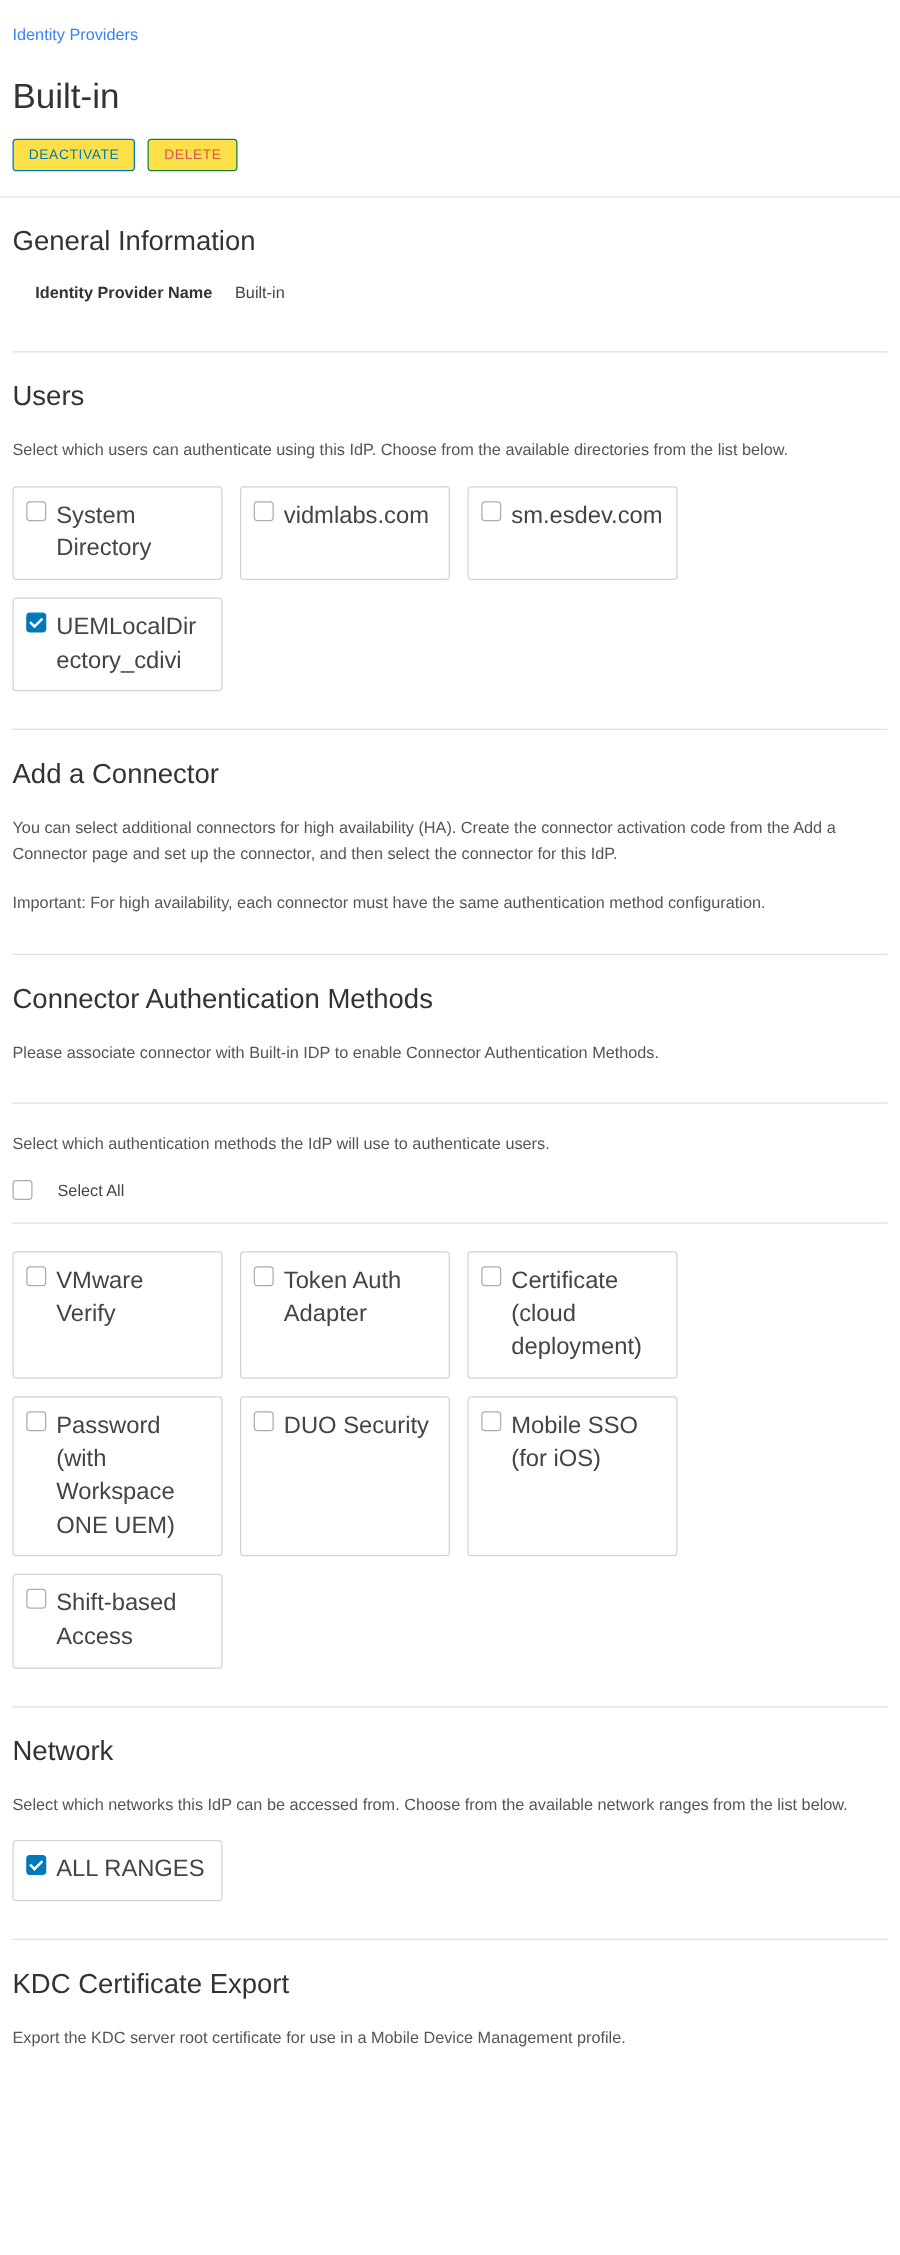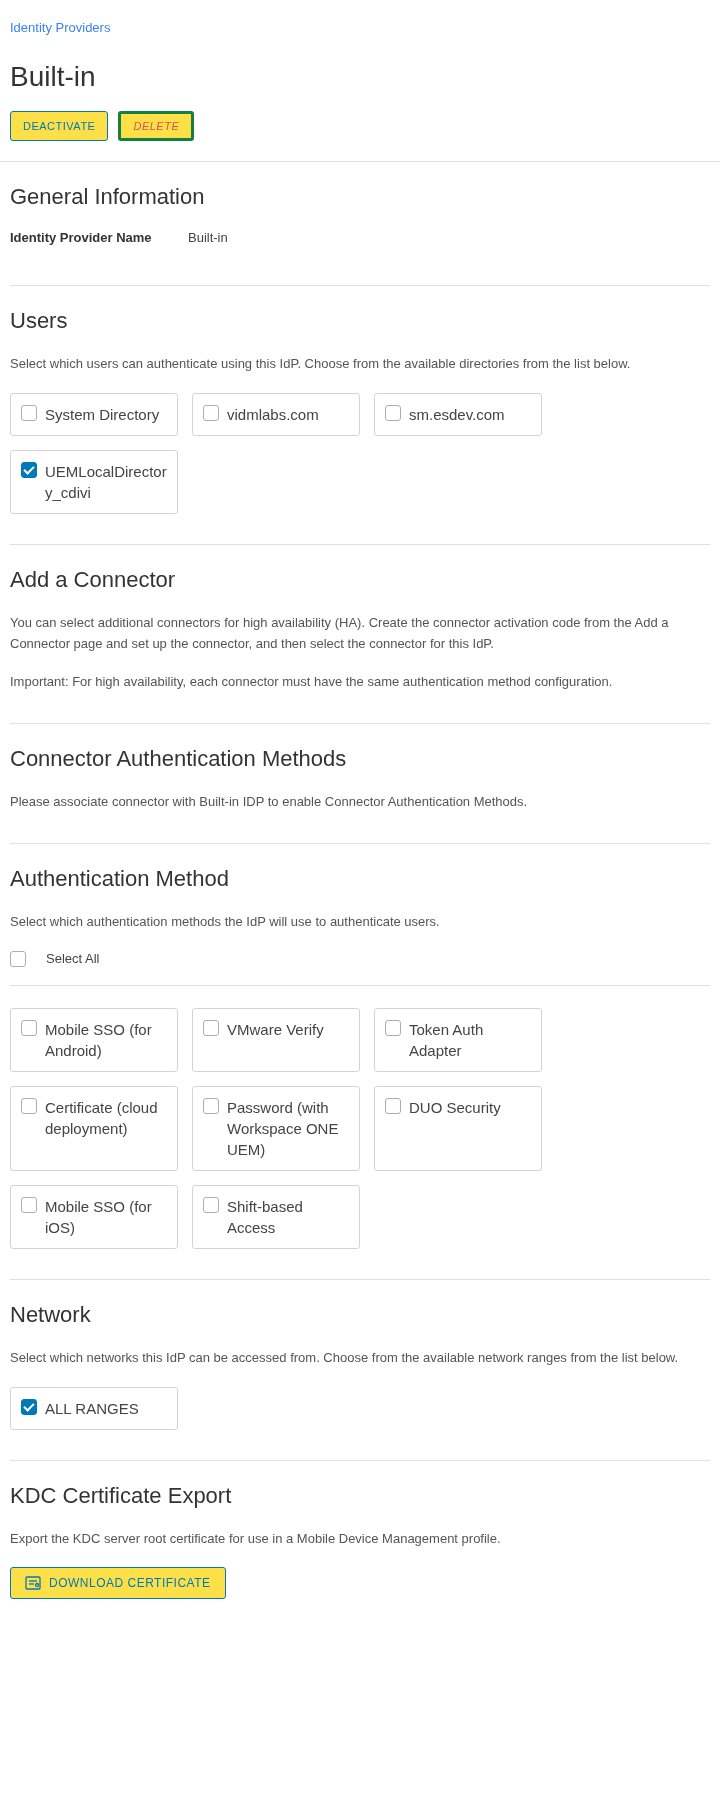--- a/index.html
+++ b/index.html
@@ -35,22 +35,21 @@
     background: #fde047;
     cursor: pointer;
     text-transform: uppercase;
   }
   .btn-blue {
     color: #0079b8;
     border: 1px solid #0079b8;
   }
   .btn-red {
     color: #d9534f;
-    border: 3px solid #15803d;
-    font-style: italic;
+    border: 1px solid #15803d;
   }
   .btn-download {
     color: #0079b8;
     border: 1px solid #0079b8;
     font-size: 12px;
     padding: 8px 14px;
     display: inline-flex;
     align-items: center;
     gap: 8px;
   }
@@ -74,20 +73,21 @@
     margin-bottom: 20px;
   }
   .field-row {
     display: flex;
     font-size: 13px;
     margin-bottom: 10px;
   }
   .field-label {
     font-weight: 600;
     width: 178px;
+    text-align: center;
   }
   .field-value {
     color: #444;
   }
   .desc {
     font-size: 13px;
     color: #555;
     margin-bottom: 18px;
     line-height: 1.6;
   }
@@ -99,21 +99,21 @@
     grid-template-columns: repeat(3, 168px);
     gap: 14px;
   }
   .card {
     border: 1px solid #d4d4d4;
     border-radius: 3px;
     padding: 10px 10px;
     display: flex;
     align-items: flex-start;
     gap: 8px;
-    font-size: 15px;
+    font-size: 19px;
     color: #444;
     cursor: pointer;
     min-height: 36px;
   }
   .card .chk {
     flex: 0 0 16px;
     width: 16px;
     height: 16px;
     border: 1px solid #adadad;
     border-radius: 3px;
@@ -219,36 +219,31 @@
 <hr class="divider">
 
 <div class="section">
   <h2 class="section-title">Connector Authentication Methods</h2>
   <p class="desc note">Please associate connector with Built-in IDP to enable Connector Authentication Methods.</p>
 </div>
 
 <hr class="divider">
 
 <div class="section">
-  <h2 class="section-title">Authentication Method</h2>
   <p class="desc">Select which authentication methods the IdP will use to authenticate users.</p>
   <div class="inline-check">
     <span class="chk"></span>
     <span>Select All</span>
   </div>
 
   <hr class="divider">
 
   <div class="card-grid">
     <div class="card">
       <span class="chk"></span>
-      <span class="lbl">Mobile SSO (for Android)</span>
-    </div>
-    <div class="card">
-      <span class="chk"></span>
       <span class="lbl">VMware Verify</span>
     </div>
     <div class="card">
       <span class="chk"></span>
       <span class="lbl">Token Auth Adapter</span>
     </div>
     <div class="card">
       <span class="chk"></span>
       <span class="lbl">Certificate (cloud deployment)</span>
     </div>
@@ -282,24 +277,13 @@
       <span class="lbl">ALL RANGES</span>
     </div>
   </div>
 </div>
 
 <hr class="divider">
 
 <div class="section">
   <h2 class="section-title">KDC Certificate Export</h2>
   <p class="desc">Export the KDC server root certificate for use in a Mobile Device Management profile.</p>
-  <button class="btn btn-download">
-    <span class="download-icon">
-      <svg width="16" height="14" viewBox="0 0 16 14" fill="none" stroke="#0079b8" stroke-width="1.3">
-        <rect x="1" y="1" width="14" height="12" rx="1"></rect>
-        <line x1="4" y1="5" x2="12" y2="5"></line>
-        <line x1="4" y1="8" x2="9" y2="8"></line>
-        <circle cx="12" cy="9" r="1.5"></circle>
-      </svg>
-    </span>
-    <span>DOWNLOAD CERTIFICATE</span>
-  </button>
 </div>
 
 </body></html>

